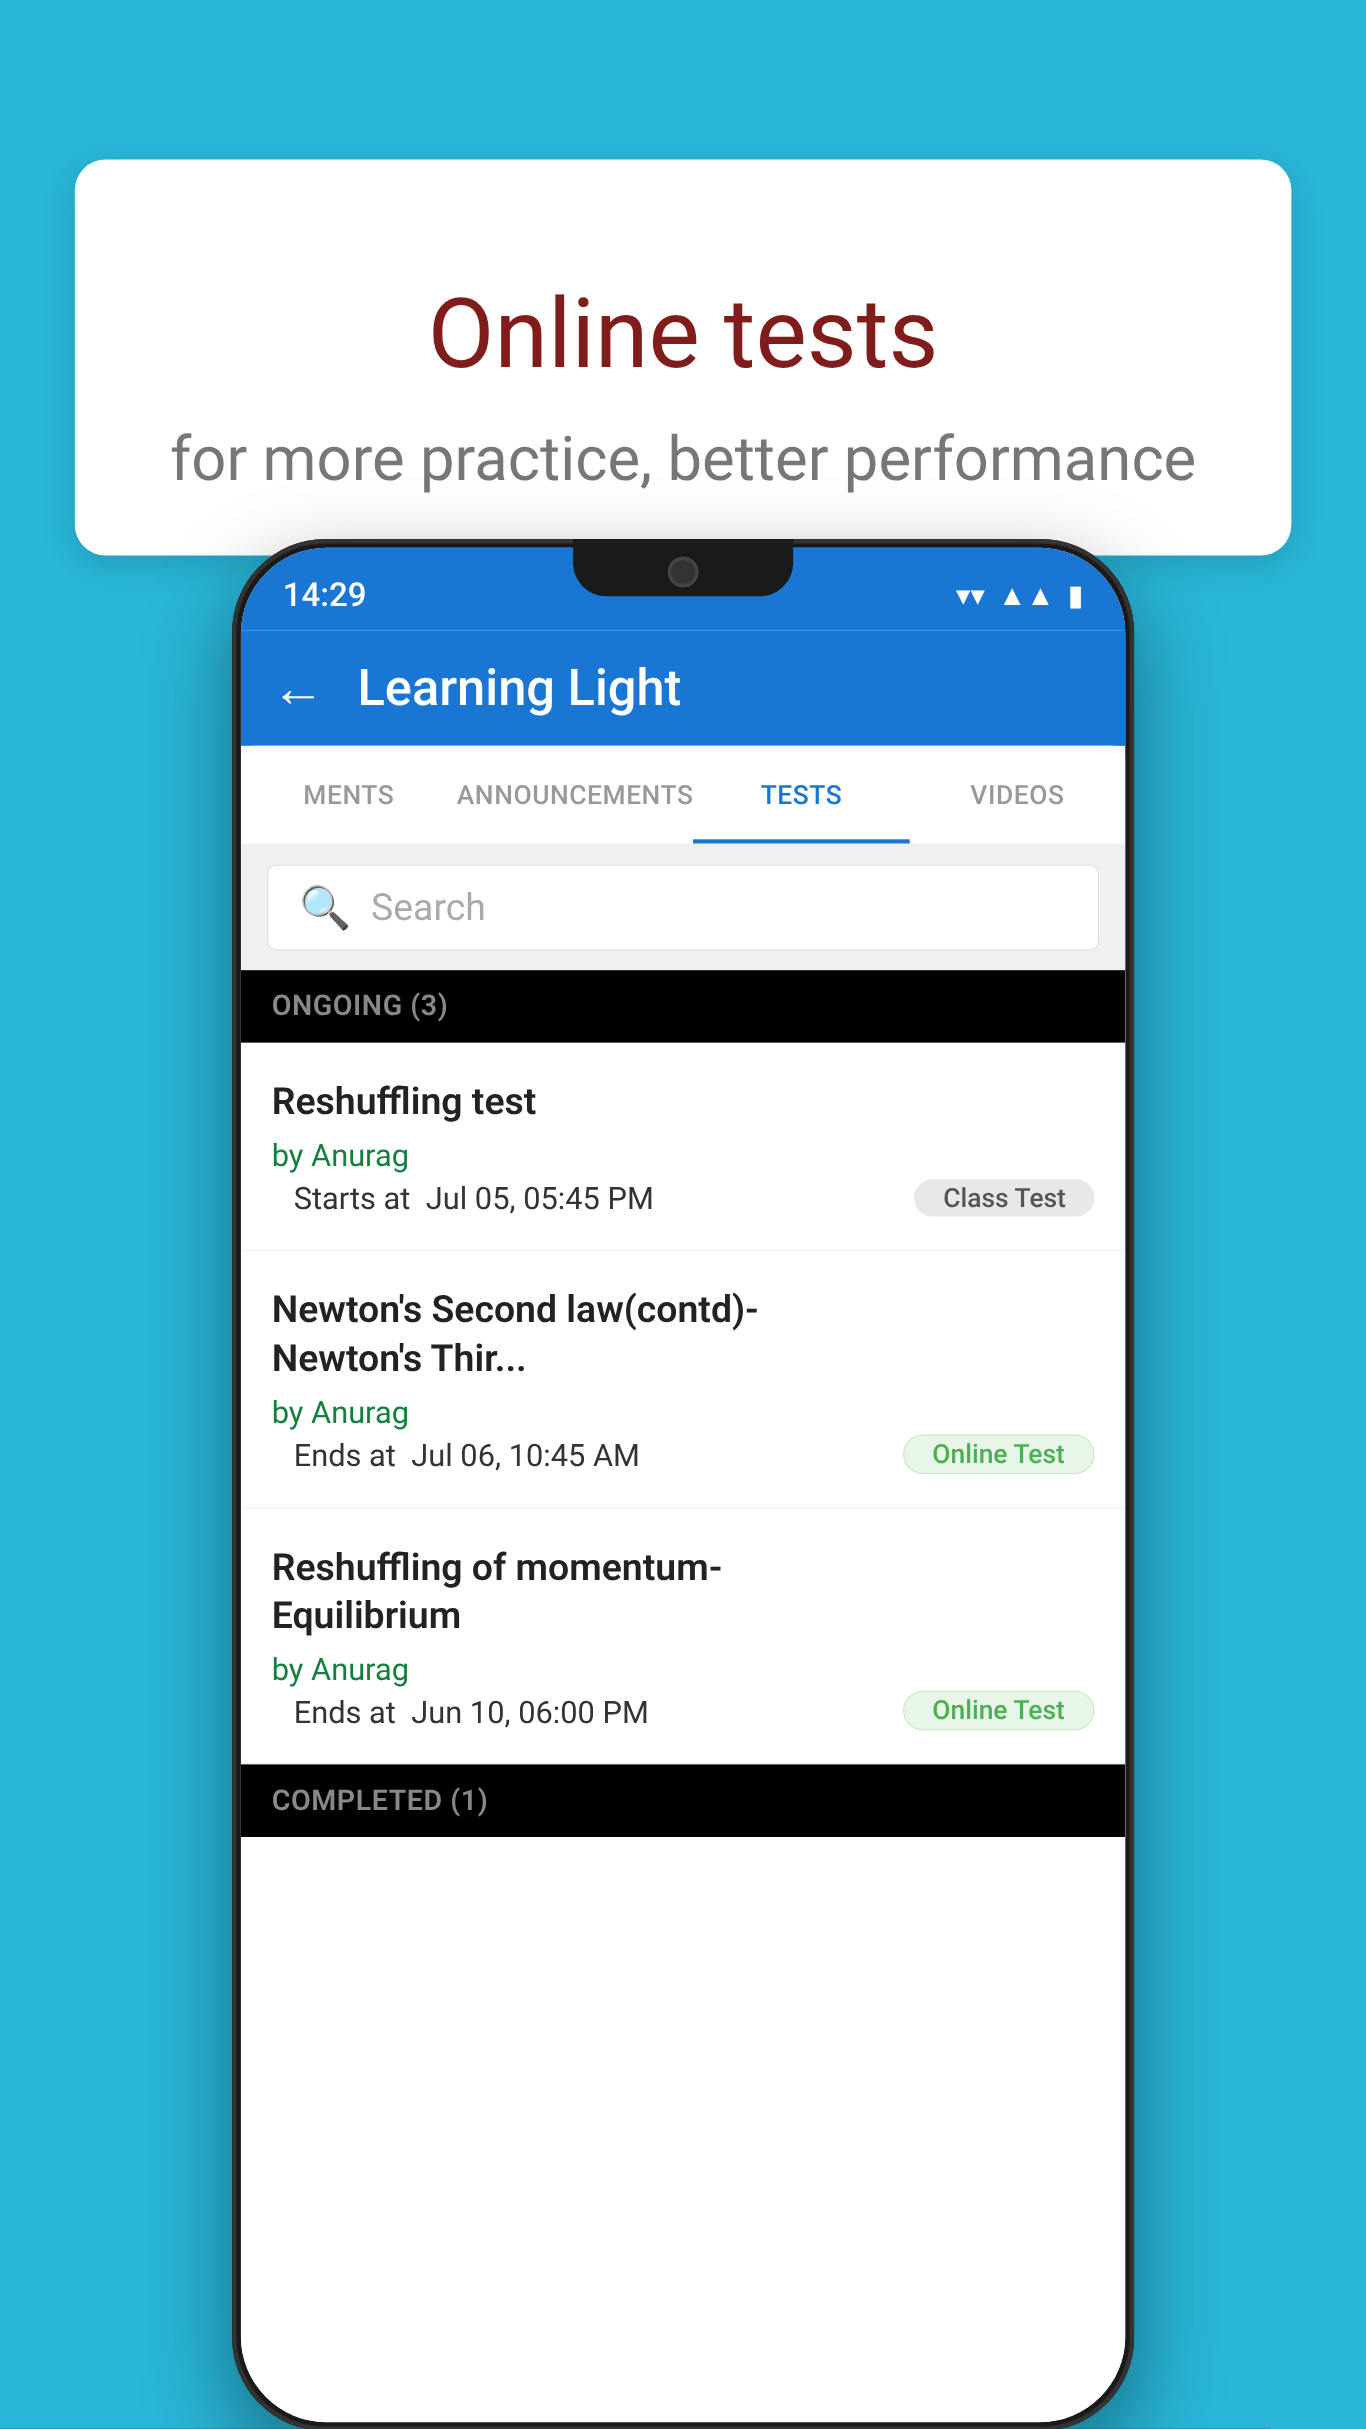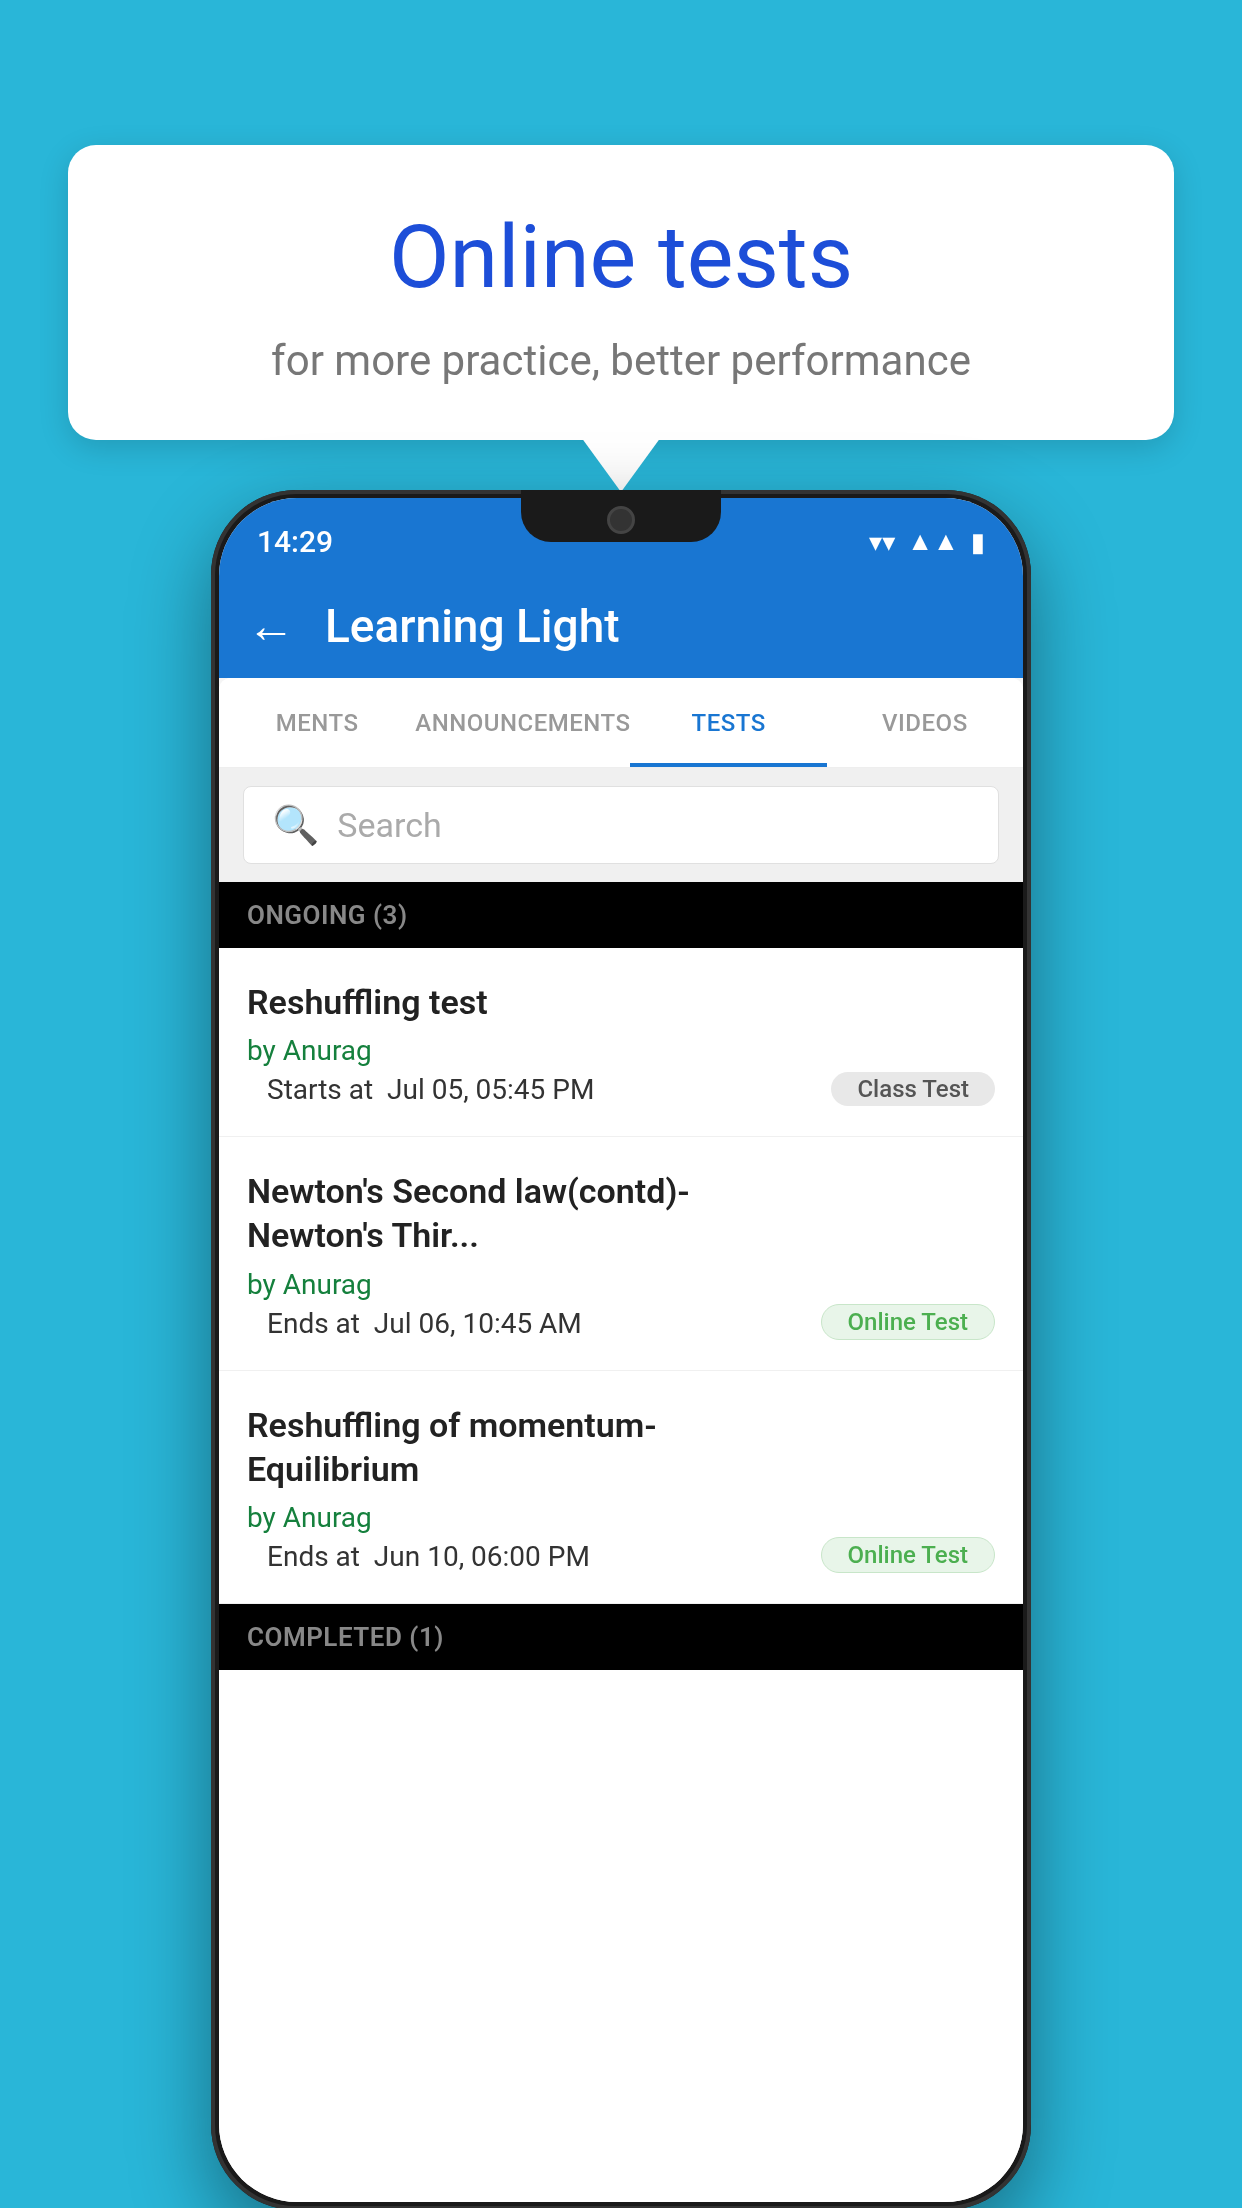--- a/index.html
+++ b/index.html
@@ -34,28 +34,29 @@
       width: 0;
       height: 0;
       border-left: 40px solid transparent;
       border-right: 40px solid transparent;
       border-top: 55px solid white;
     }
 
     .bubble-title {
       text-align: center;
       font-size: 88px;
-      color: #1d4ed8;
+      color: #7f1d1d;
       font-weight: 400;
       margin-bottom: 28px;
+      margin-top: 48px;
     }
 
     .bubble-subtitle {
       text-align: center;
-      font-size: 42px;
+      font-size: 56px;
       color: #777;
       font-weight: 400;
     }
 
     
     .phone-wrapper {
       position: absolute;
       top: 490px;
       left: 50%;
       transform: translateX(-50%);

